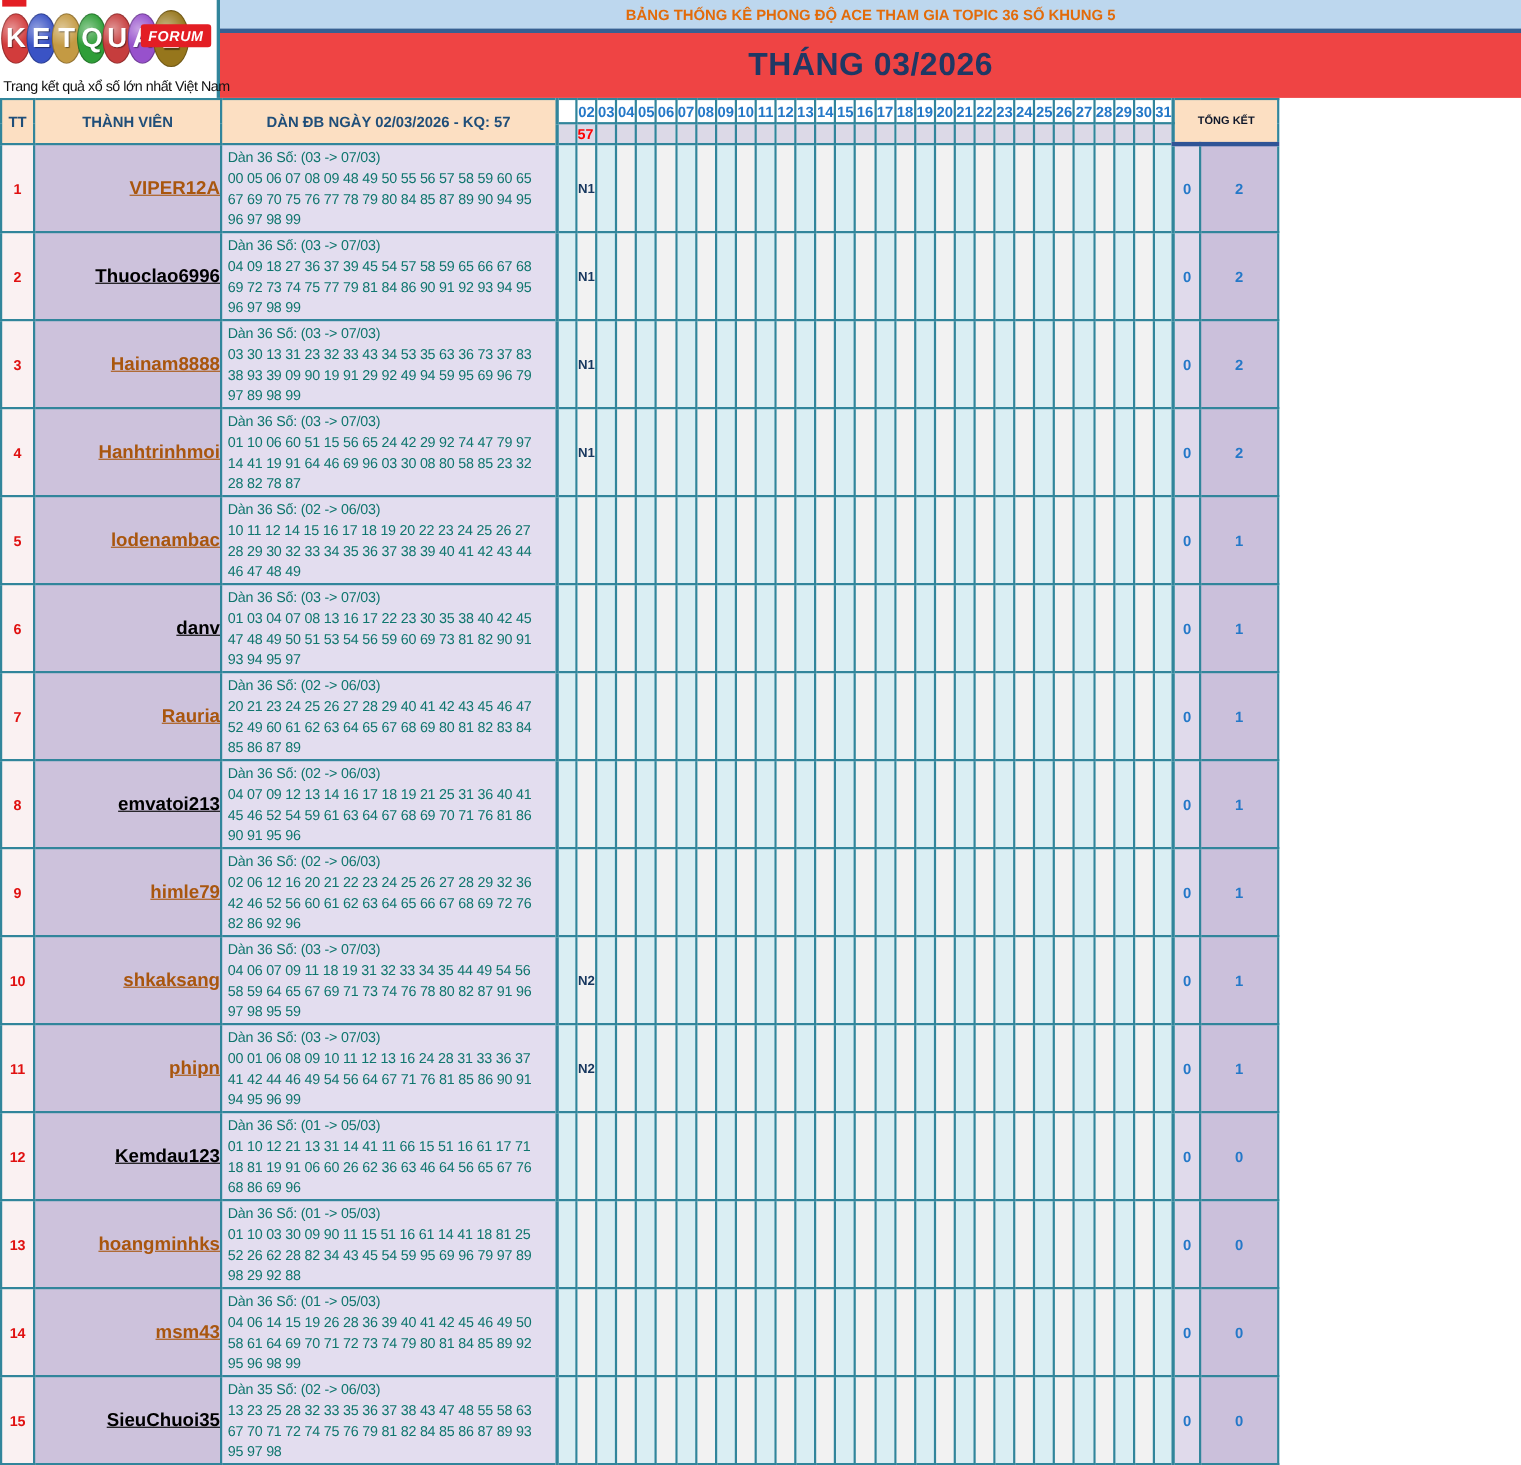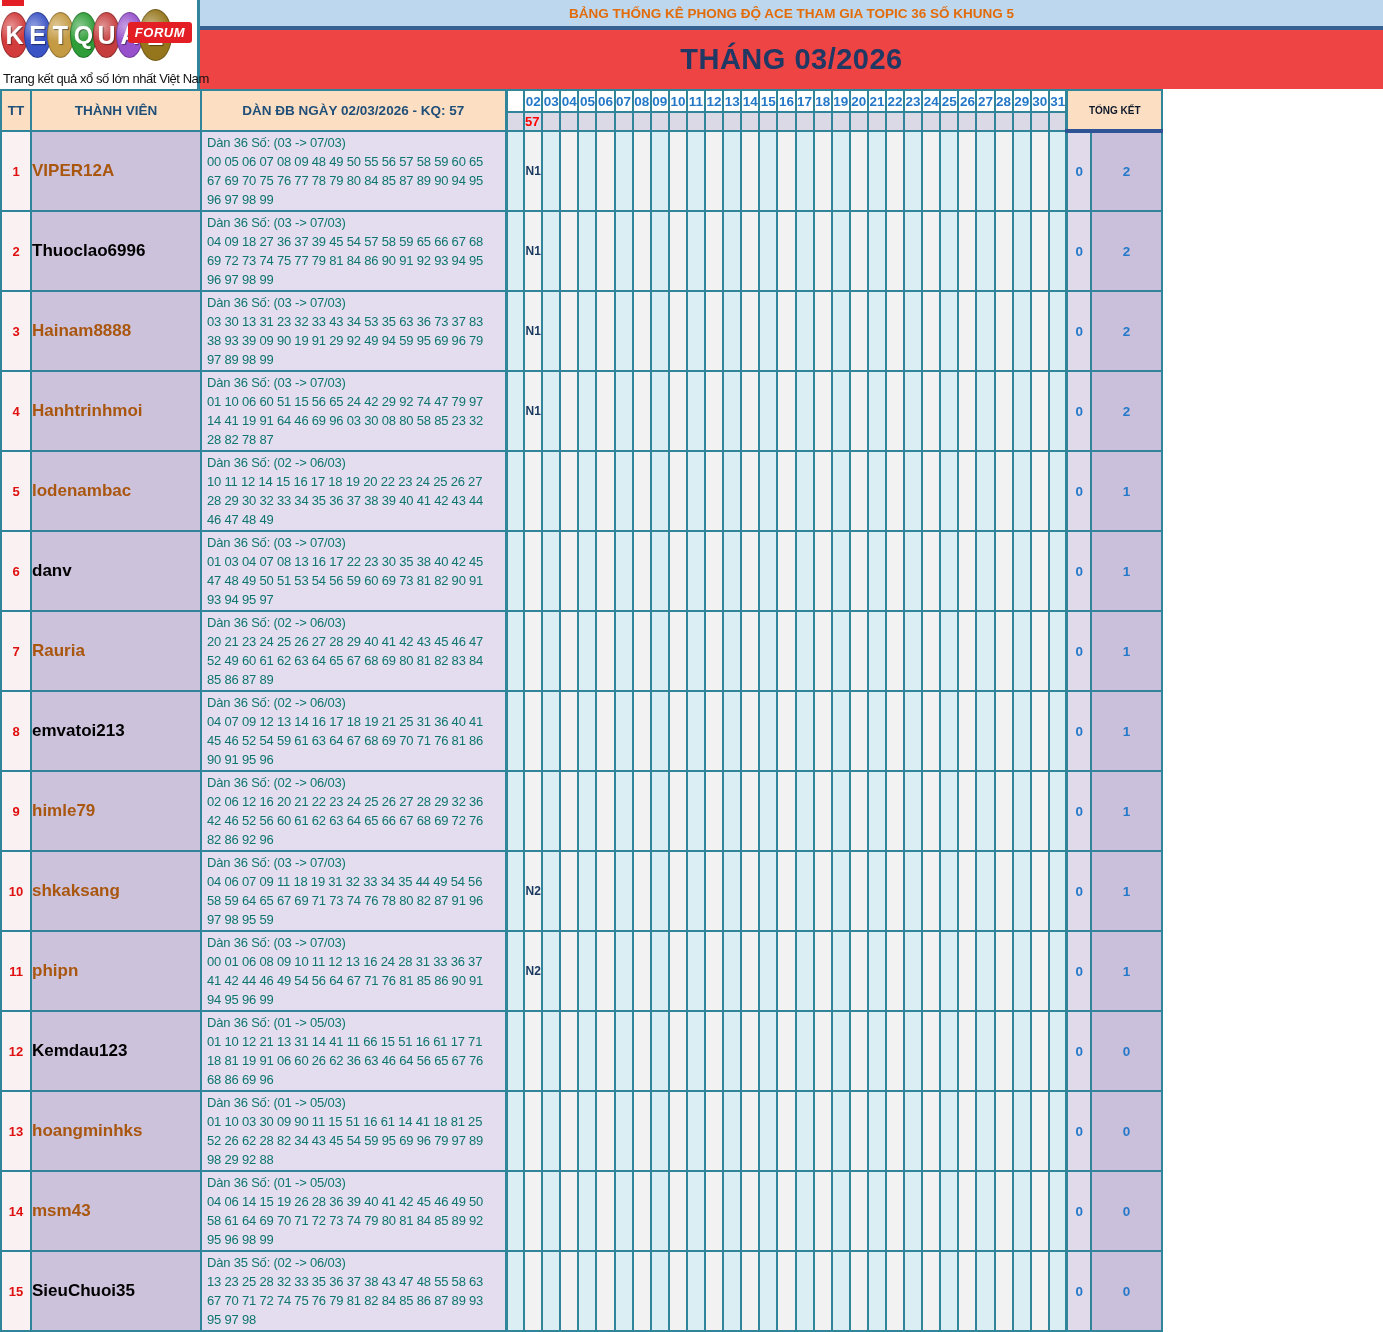--- a/index.html
+++ b/index.html
@@ -32,21 +32,21 @@
   thead tr.kq-row { height:19px; }
   tbody tr { height:80px; }
 
   .h-peach { background:#FCDFC2; color:#1F4E79; font-weight:bold; font-size:13.5px; text-align:center; }
   .tk-h { background:#FCDFC2; color:#0f172a; font-weight:bold; font-size:10px; text-align:center;
           border-bottom:4px solid #2F5496; border-left:3px solid #31859B; }
   .day-h { background:#ffffff; color:#2478C8; font-weight:bold; font-size:13.5px; text-align:center; }
   .kq { background:#DCD9E7; color:#FF0000; font-weight:bold; font-size:13px; }
 
   .tt { background:#FAF1F2; color:#E01010; font-weight:bold; font-size:13px; text-align:center; }
-  .member { background:#CDC2DC; text-align:left; font-weight:bold; font-size:17px; color:#000000; }
+  .member { background:#CDC2DC; text-align:right; font-weight:bold; font-size:17px; color:#000000;text-decoration:underline; }
   .member.orange { color:#A9560E; }
   .dan { background:#E3DDEF; color:#0f766e; font-size:13px; vertical-align:top;
          padding:1px 5px 0 5px; line-height:19px; letter-spacing:-0.2px; }
   .dan-title { white-space:nowrap; }
   .day-cell { text-align:center; font-weight:bold; font-size:12px; color:#17375E; }
   .day-odd { background:#DAEEF3; }
   .day-even { background:#F2F2F2; }
   .first-day { border-left:3px solid #31859B;padding-left:36px; }
   .tk0 { background:#E0DAEB; border-left:3px solid #31859B; }
   .tk1 { background:#CBC0DB; }

